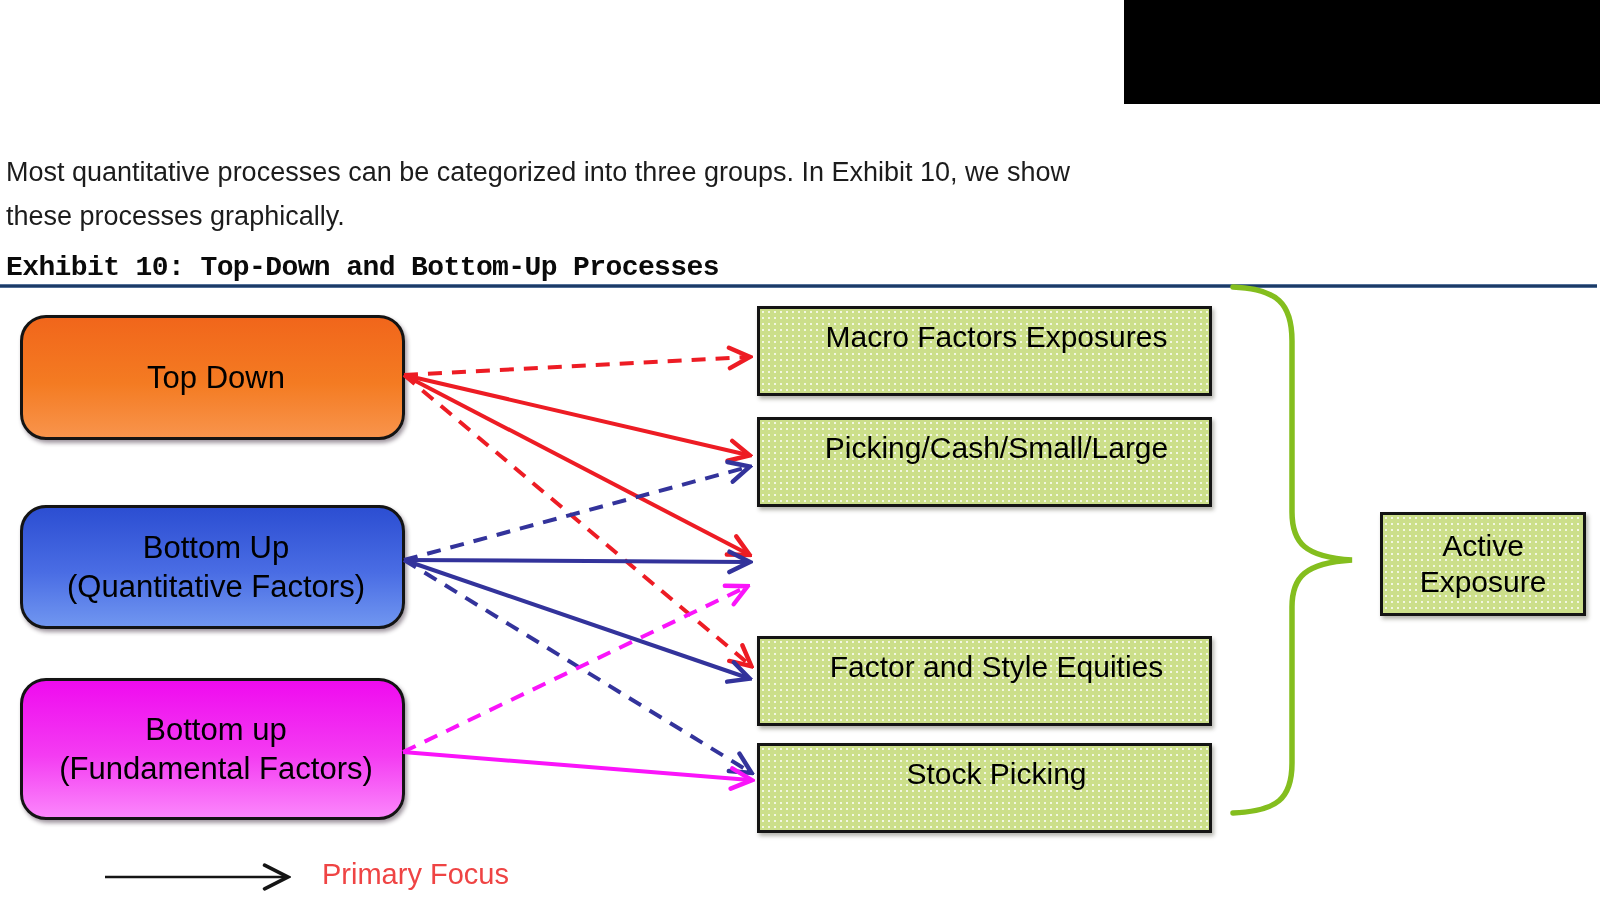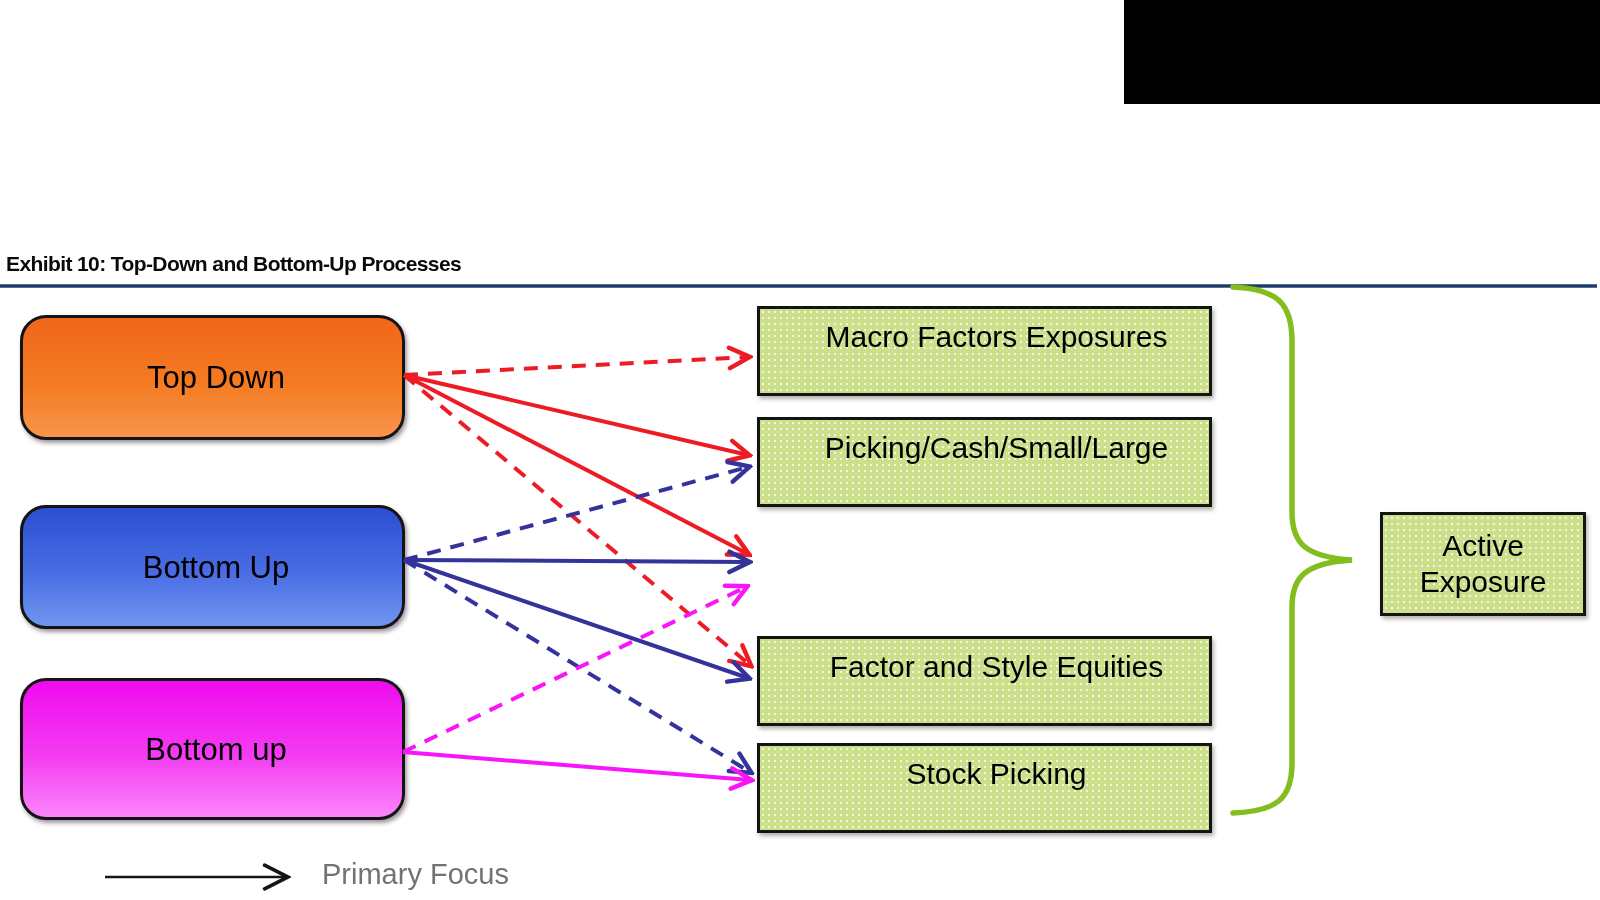--- a/index.html
+++ b/index.html
@@ -3,21 +3,21 @@
 <meta charset="utf-8">
 <style>
   html,body{margin:0;padding:0;background:#ffffff;}
   .page{
     position:relative;width:1600px;height:900px;overflow:hidden;
     background:#ffffff;font-family:"Liberation Sans",sans-serif;color:#111;
   }
   .abs{position:absolute;}
   .black-banner{left:1124px;top:0;width:476px;height:104px;background:#000;}
   .intro{left:6px;top:150px;width:1200px;font-size:27px;line-height:44px;color:#1c1c1c;}
-  .exhibit-title{left:6px;top:252px;font-size:21px;font-weight:bold;letter-spacing:-0.6px;color:#0a0a0a;}
+  .exhibit-title{left:6px;top:252px;font-size:28px;font-weight:bold;letter-spacing:-0.6px;color:#0a0a0a;font-family:Liberation Mono, monospace;}
   .title-rule{left:0;top:284px;width:1597px;height:4px;
     background:linear-gradient(180deg,#7c97bc 0%,#1c3b66 30%,#1c3b66 72%,#7c97bc 100%);}
   
   .pbox{
     left:20px;width:385px;border:3px solid #141414;border-radius:26px;
     display:flex;flex-direction:column;align-items:center;justify-content:center;
     font-size:31px;line-height:39px;color:#000;text-align:center;
     box-shadow:2px 3px 4px rgba(40,20,40,0.45);box-sizing:border-box;padding-left:7px;
   }
   .pbox-td{top:315px;height:125px;background:linear-gradient(180deg,#f1661b 0%,#f47b22 55%,#f8944c 100%);}
@@ -35,49 +35,55 @@
   .sbox1{top:306px;} .sbox2{top:417px;} .sbox3{top:525px;} .sbox4{top:636px;} .sbox5{top:743px;}
   
   .active-box{
     left:1360px;top:512px;width:206px;height:104px;border:3px solid #141414;box-sizing:border-box;
     background-color:#ccdf8a;
     background-image:radial-gradient(rgba(255,255,255,0.75) 1px,rgba(255,255,255,0) 1.5px);
     background-size:6px 6px;
     display:flex;flex-direction:column;justify-content:center;align-items:center;
     font-size:30px;line-height:36px;color:#000;box-shadow:2px 3px 4px rgba(40,40,20,0.35);margin-left:20px;
   }
-  .legend-label{left:322px;top:858px;font-size:29px;color:#737373;}
+  .legend-label{left:322px;top:858px;font-size:29px;color:#ef4444;}
   svg.overlay{position:absolute;left:0;top:0;pointer-events:none;z-index:5;}
   .arrow{stroke-width:4;fill:none;}
   .red{stroke:#ed1c24;} .navy{stroke:#33339b;} .mag{stroke:#fa14fa;}
   .dashed{stroke-dasharray:14 10;}
   .brace{stroke:#84be1e;stroke-width:5.5;fill:none;stroke-linecap:round;}
   .legend-line{stroke:#151515;stroke-width:2.6;fill:none;}
 </style>
 </head>
 <body>
 
 <div class="page">
 
   <div class="abs black-banner"></div>
 
+  <div class="abs intro">
+    <div>Most quantitative processes can be categorized into three groups. In Exhibit 10, we show</div>
+    <div>these processes graphically.</div>
+  </div>
 
   <div class="abs exhibit-title">Exhibit 10: Top-Down and Bottom-Up Processes</div>
   <div class="abs title-rule"></div>
 
   <div class="abs pbox pbox-td">
     <div>Top Down</div>
   </div>
 
   <div class="abs pbox pbox-buq">
     <div>Bottom Up</div>
+    <div>(Quantitative Factors)</div>
   </div>
 
   <div class="abs pbox pbox-buf">
     <div>Bottom up</div>
+    <div>(Fundamental Factors)</div>
   </div>
 
   <div class="abs sbox sbox1">
     <span>Macro Factors Exposures</span>
   </div>
   <div class="abs sbox sbox2">
     <span>Picking/Cash/Small/Large</span>
   </div>
   <div class="abs sbox sbox4">
     <span>Factor and Style Equities</span>

